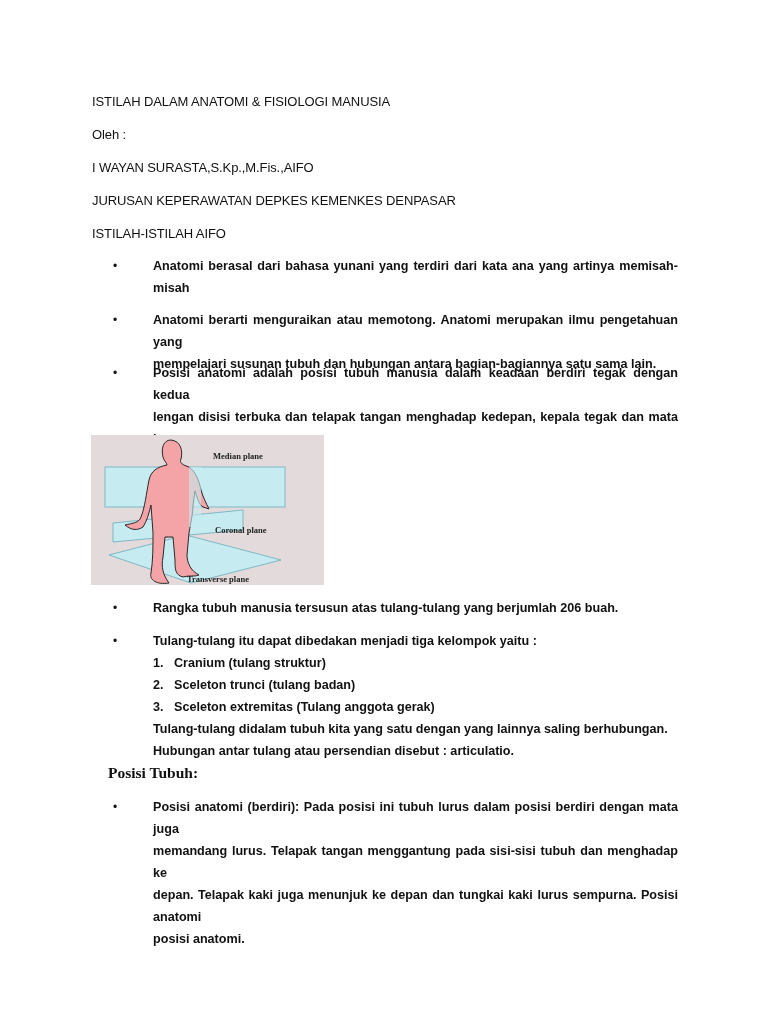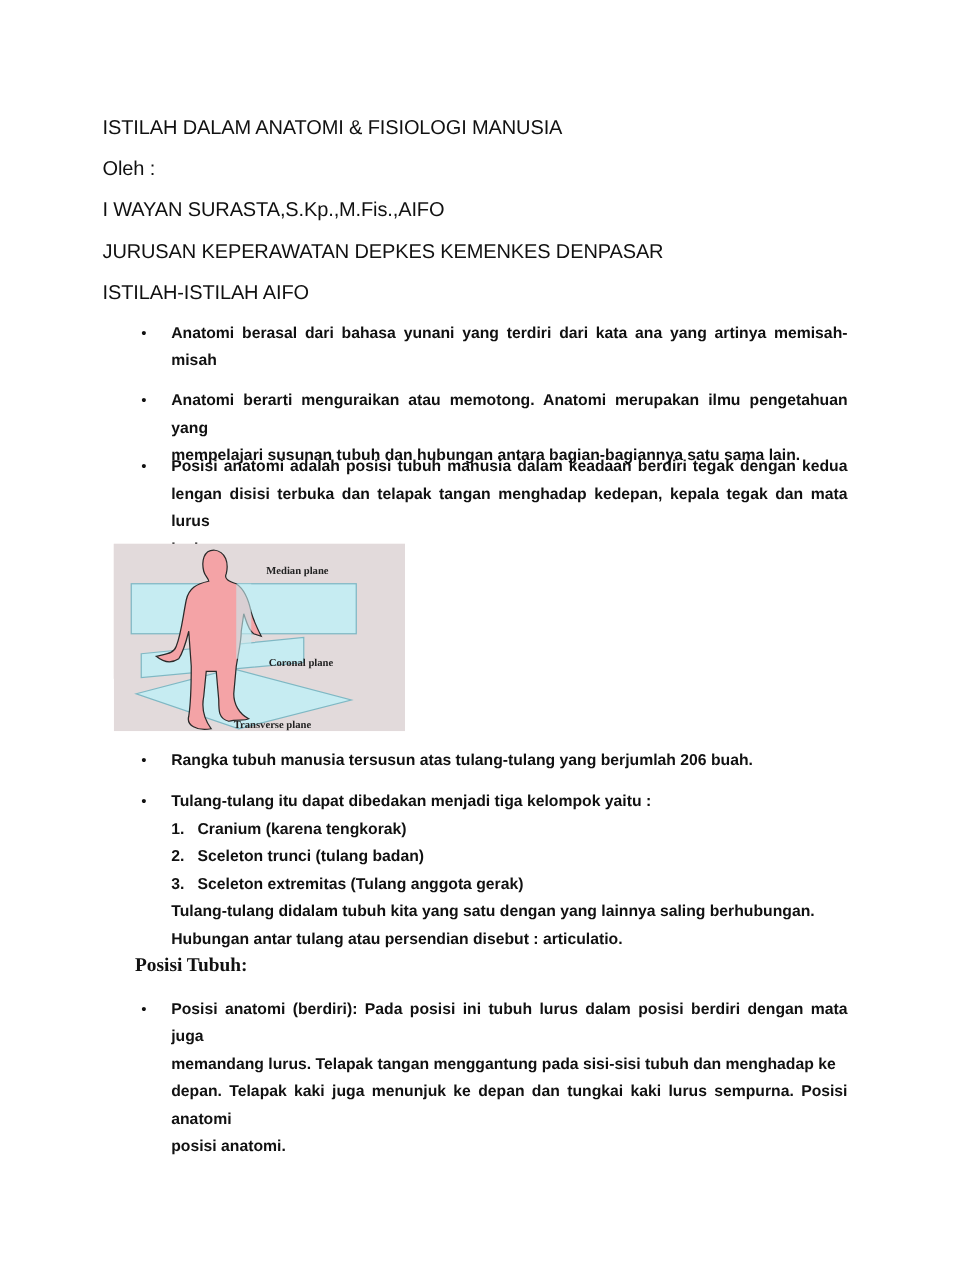--- a/index.html
+++ b/index.html
@@ -1,22 +1,22 @@
 <!DOCTYPE html>
 <html><head>
 <meta charset="utf-8">
 <style>
   html, body { margin: 0; padding: 0; background: #ffffff; }
   body { width: 768px; height: 1024px; position: relative; overflow: hidden;
          font-family: "Liberation Sans", "DejaVu Sans", sans-serif; color: #111; }
   .page { position: absolute; left: 0; top: 0; width: 768px; height: 1024px; background: #fff; }
-  .line { position: absolute; left: 82px; font-size: 16px; letter-spacing: -0.1px; white-space: nowrap; }
+  .line { position: absolute; left: 92px; font-size: 13px; letter-spacing: -0.1px; white-space: nowrap; }
   .bullet-block { position: absolute; left: 113px; width: 565px; font-size: 12.6px; line-height: 22px; font-weight: bold; }
   .bullet-block .dot { position: absolute; left: 0; top: 0; font-weight: normal; font-size: 12px; }
-  .bullet-block .text { margin-left: 24px; text-align: justify; text-align-last: left; }
+  .bullet-block .text { margin-left: 40px; text-align: justify; text-align-last: left; }
   .heading-serif { position: absolute; left: 108px; top: 764px; font-family: "Liberation Serif", "DejaVu Serif", serif;
                    font-weight: bold; font-size: 15.5px; }
   .figure { position: absolute; left: 91px; top: 435px; width: 233px; height: 108px; background: #e2dadb; }
   .figure svg { display: block; }
 </style>
 </head>
 <body>
 
 <div class="page">
 
@@ -77,21 +77,21 @@
     </div>
   </div>
 
   <div class="bullet-block" style="top:630px;">
     <span class="dot">•</span>
     <div class="text">
       <div>Tulang-tulang itu dapat dibedakan menjadi tiga kelompok yaitu :</div>
       <div>
         <div class="num-item" style="display:flex;">
           <span style="width:21px;">1.</span>
-          <span>Cranium (karena tengkorak)</span>
+          <span>Cranium (tulang struktur)</span>
         </div>
         <div class="num-item" style="display:flex;">
           <span style="width:21px;">2.</span>
           <span>Sceleton trunci (tulang badan)</span>
         </div>
         <div class="num-item" style="display:flex;">
           <span style="width:21px;">3.</span>
           <span>Sceleton extremitas (Tulang anggota gerak)</span>
         </div>
       </div>

